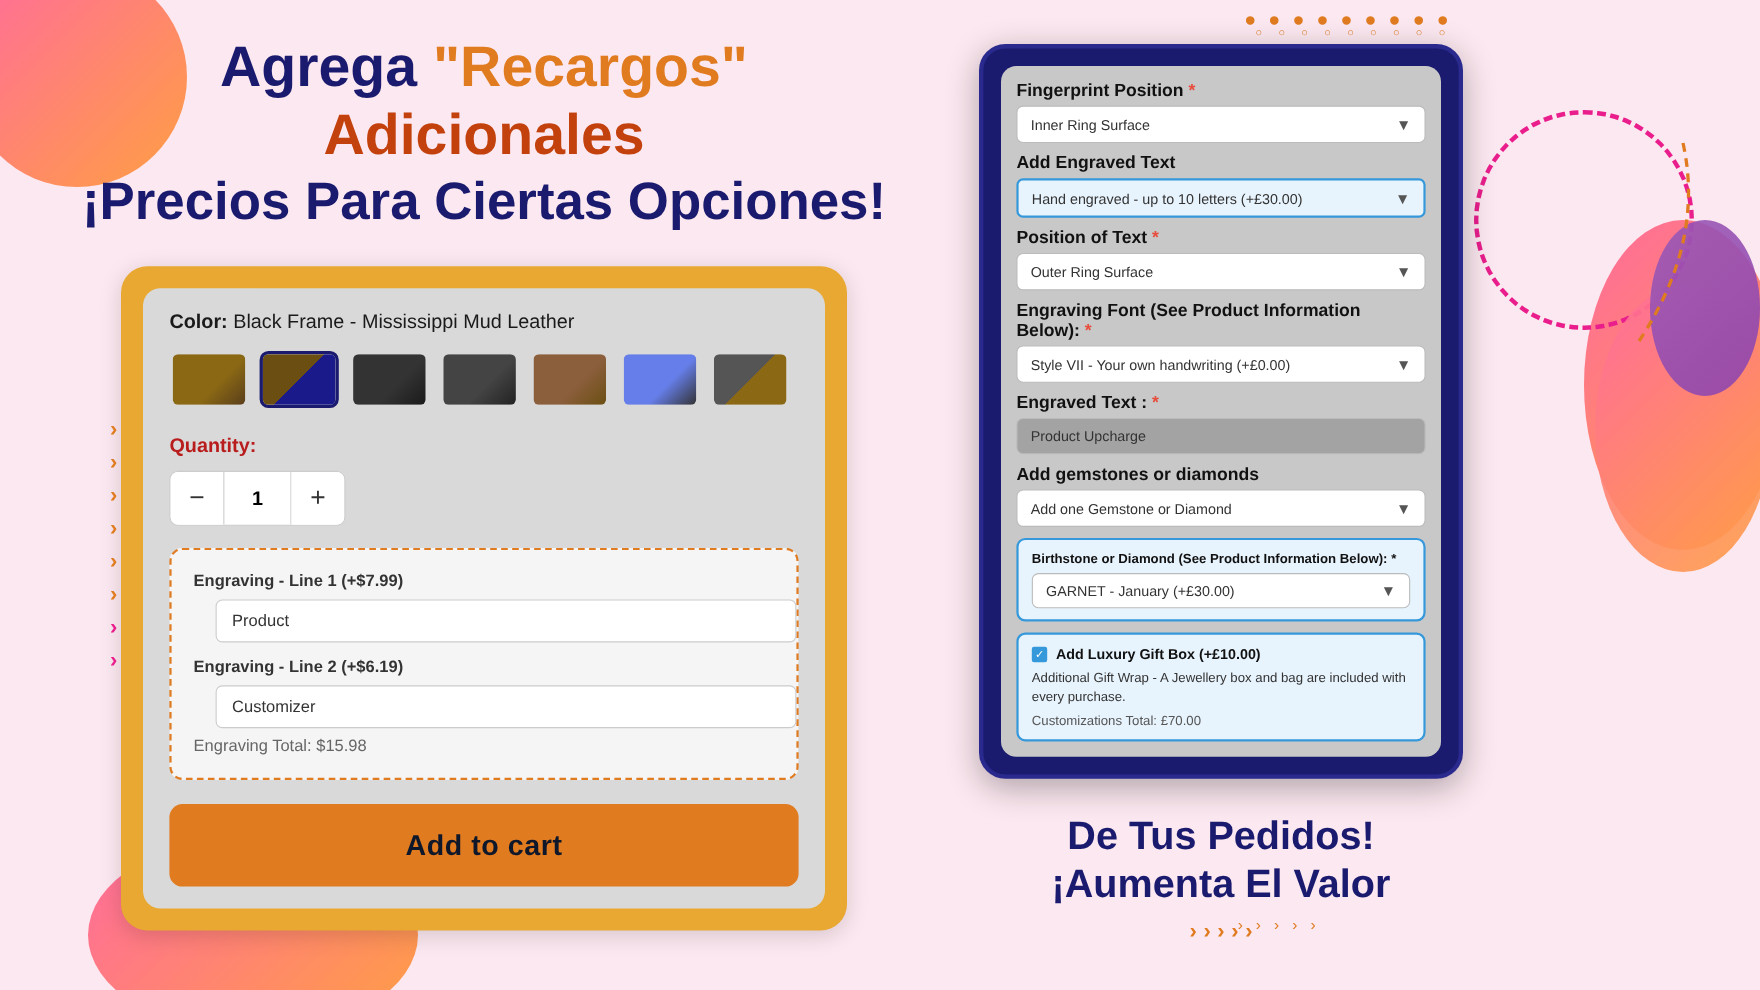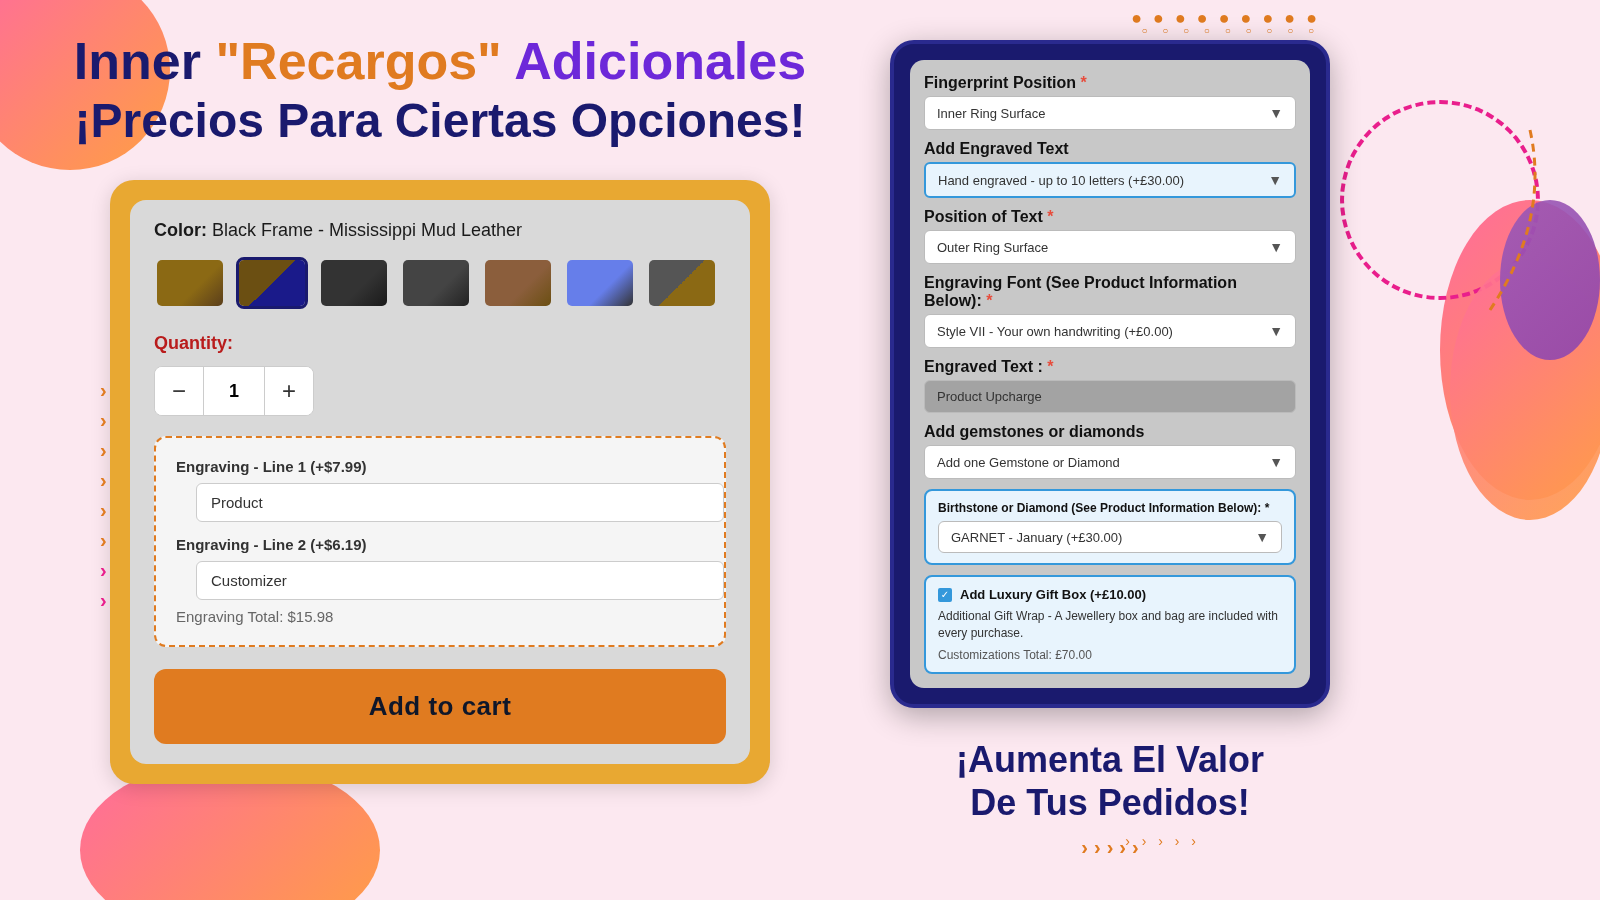--- a/index.html
+++ b/index.html
@@ -85,21 +85,21 @@
       color: #1a1a6e;
     }
     .headline .recargos {
       font-size: 52px;
       font-weight: 900;
       color: #e07b20;
     }
     .headline .adicionales {
       font-size: 52px;
       font-weight: 900;
-      color: #6d28d9;
+      color: #c2410c;
     }
     .headline .sub {
       font-size: 48px;
       font-weight: 900;
       color: #1a1a6e;
       display: block;
     }
 
     
     .product-card {
@@ -452,21 +452,21 @@
 
 <div style="position:absolute;right:-10px;top:260px;width:160px;height:260px;background:linear-gradient(135deg,#ff6b9d,#ff9f43);border-radius:50%;z-index:0;opacity:0.9;"></div>
 <div style="position:absolute;right:0;top:200px;width:100px;height:160px;background:linear-gradient(135deg,#9b59b6,#8e44ad);border-radius:50%;z-index:0;opacity:0.9;"></div>
 
 <div class="main-container">
 
   <div class="left-section">
 
     <div class="headline">
       <div>
-        <span class="agrega">Inner </span><span class="recargos">"Recargos"</span><span class="adicionales"> Adicionales</span>
+        <span class="agrega">Agrega </span><span class="recargos">"Recargos"</span><span class="adicionales"> Adicionales</span>
       </div>
       <div class="sub">¡Precios Para Ciertas Opciones!</div>
     </div>
 
     <div class="product-card">
       <div class="product-card-inner">
         
         <div class="color-label">
           <strong>Color: </strong>
           <span>Black Frame - Mississippi Mud Leather</span>
@@ -600,22 +600,22 @@
           </div>
           <div class="gift-box-desc">Additional Gift Wrap - A Jewellery box and bag are included with every purchase.</div>
           <div class="customizations-total">Customizations Total: £70.00</div>
         </div>
 
 
       </div>
     </div>
 
     <div class="bottom-text">
+      <div class="line1">De Tus Pedidos!</div>
       <div class="line1">¡Aumenta El Valor</div>
-      <div class="line1">De Tus Pedidos!</div>
     </div>
 
     <div style="display:flex;gap:6px;margin-top:12px;">
       <span style="color:#e07b20;font-size:20px;font-weight:bold;">›</span>
       <span style="color:#e07b20;font-size:20px;font-weight:bold;">›</span>
       <span style="color:#e07b20;font-size:20px;font-weight:bold;">›</span>
       <span style="color:#e07b20;font-size:20px;font-weight:bold;">›</span>
       <span style="color:#e07b20;font-size:20px;font-weight:bold;">›</span>
     </div>
 

